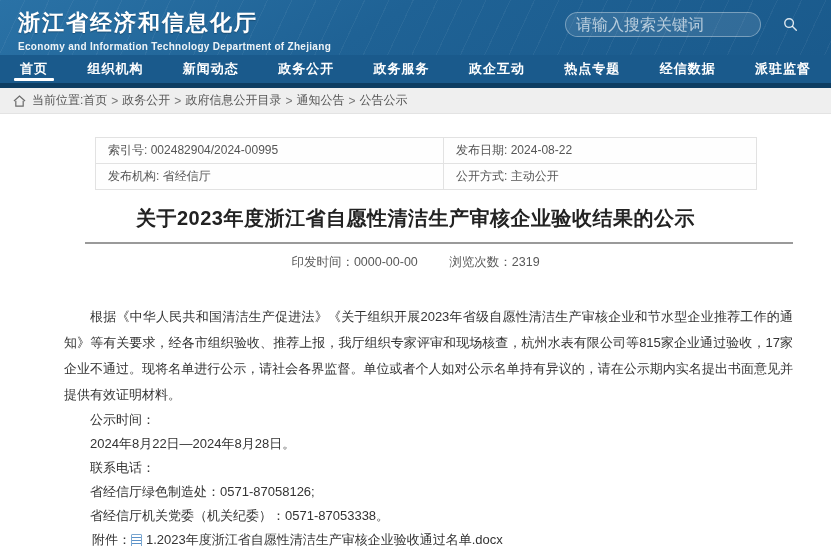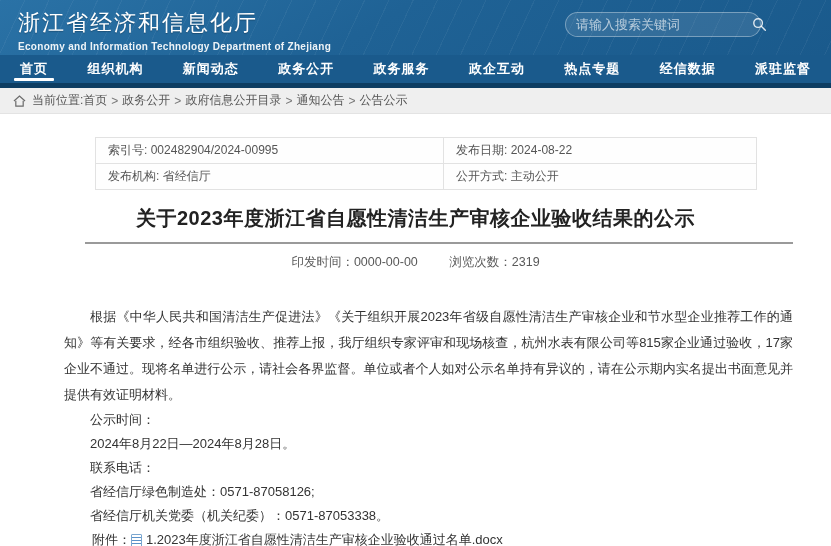--- a/index.html
+++ b/index.html
@@ -7,31 +7,31 @@
     font-family:"Liberation Sans","DejaVu Sans",sans-serif; }
 
   
   .header {
     position:relative; height:55px;
     background:
       repeating-linear-gradient(115deg, rgba(255,255,255,0.05) 0 1px, transparent 1px 22px),
       linear-gradient(150deg,#2a72a6 0%, #1f6295 45%, #1a5a8c 100%);
   }
   .logo { position:absolute; left:18px; top:8px; color:#fff; }
-  .logo-title { font-size:22px; font-weight:normal; letter-spacing:2px; text-shadow:0 1px 1px rgba(0,0,0,0.25); }
+  .logo-title { font-size:22px; font-weight:bold; letter-spacing:2px; text-shadow:0 1px 1px rgba(0,0,0,0.25); }
   .logo-sub { font-size:10px; margin-top:3px; letter-spacing:0.3px; opacity:0.92; font-weight:bold; }
   .search-box {
     position:absolute; right:70px; top:12px; width:196px; height:25px;
     border:1px solid rgba(255,255,255,0.35); border-radius:13px;
     background:rgba(255,255,255,0.10);
     display:flex; align-items:center; padding:0 10px;
   }
   .search-box input {
     flex:1; border:none; outline:none; background:transparent;
-    font-size:13px; color:#fff; font-family:inherit;
+    font-size:16px; color:#fff; font-family:inherit;
   }
   .search-box input::placeholder { color:rgba(255,255,255,0.65); }
   .search-glyph { width:15px; height:15px; flex:0 0 auto; cursor:pointer; }
 
   
   .nav {
     height:28px; background:#1a5a8c; display:flex;
     justify-content:space-between; align-items:stretch; padding:0 12px;
   }
   .nav-item {

